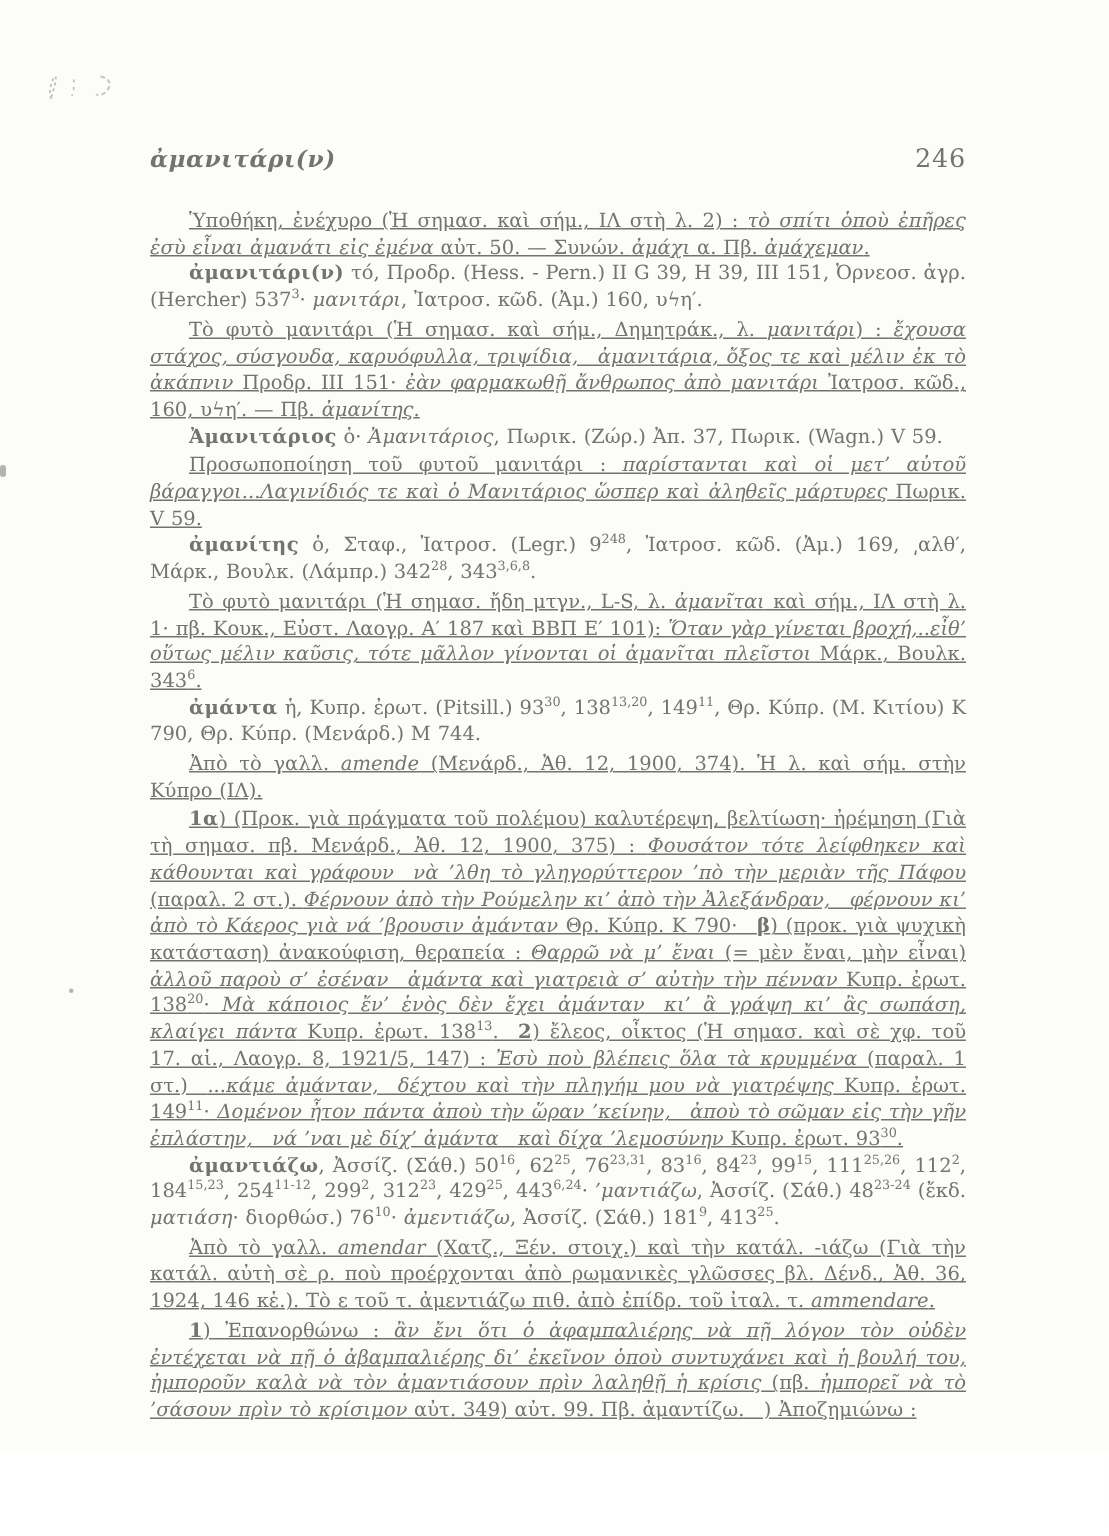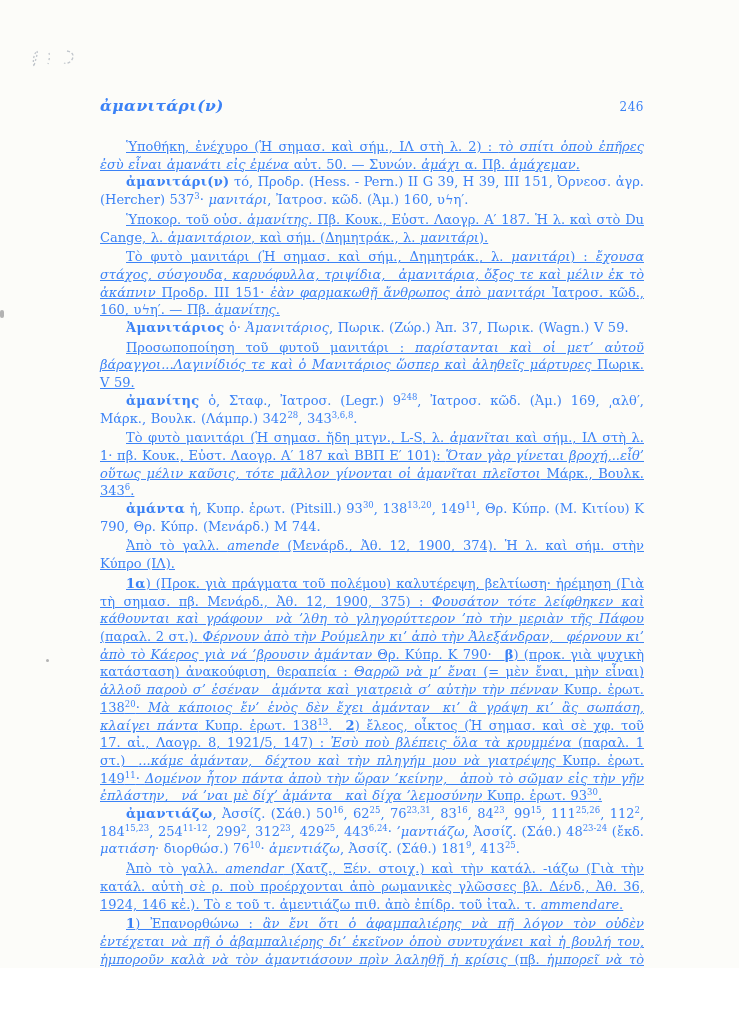--- a/index.html
+++ b/index.html
@@ -1,20 +1,20 @@
 <!DOCTYPE html>
 <html lang="el"><head>
 <meta charset="utf-8">
 <style>
   html,body{margin:0;padding:0;}
   .page{
     position:relative;
     width:739px;height:968px;
     background:#fcfcf9;
-    color:#3b82f6;
+    color:#737373;
     font-family:"DejaVu Serif", serif;
     box-sizing:border-box;
     overflow:hidden;
   }
   .content{
     position:absolute;
     left:100px; right:95px; top:96px;
   }
   .running-header{
     display:flex;
@@ -22,21 +22,21 @@
     align-items:baseline;
     margin-bottom:23px;
   }
   .headword-header{
     font-style:italic;
     font-weight:bold;
     font-size:15.5px;
     letter-spacing:.4px;
   }
   .page-num{
-    font-size:12px;
+    font-size:17px;
     letter-spacing:.5px;
   }
   .para{
     margin:0;
     text-indent:26px;
     text-align:justify;
     font-size:13px;
     line-height:17.7px;
     word-spacing:.4px;
   }
@@ -80,21 +80,20 @@
   <div class="content">
 
     <div class="running-header">
       <span class="headword-header">ἀμανιτάρι(ν)</span>
       <span class="page-num">246</span>
     </div>
 
     <div>
         <p class="para plain">Ὑποθήκη, ἐνέχυρο (Ἡ σημασ. καὶ σήμ., ΙΛ στὴ λ. 2) : <i>τὸ σπίτι ὁποὺ ἐπῆρες ἐσὺ εἶναι ἀμανάτι εἰς ἐμένα</i> αὐτ. 50. — Συνών. <i>ἀμάχι</i> α. Πβ. <i>ἀμάχεμαν</i>.</p>
         <p class="para entry"><b>ἀμανιτάρι(ν)</b> τό, Προδρ. (Hess. - Pern.) II G 39, H 39, III 151, Ὀρνεοσ. ἀγρ. (Hercher) 537<sup>3</sup>· <i>μανιτάρι</i>, Ἰατροσ. κῶδ. (Ἀμ.) 160, υϟη′.</p>
-        <p class="para plain">Ὑποκορ. τοῦ οὐσ. <i>ἀμανίτης</i>. Πβ. Κουκ., Εὐστ. Λαογρ. Α′ 187. Ἡ λ. καὶ στὸ Du Cange, λ. <i>ἀμανιτάριον</i>, καὶ σήμ. (Δημητράκ., λ. <i>μανιτάρι</i>).</p>
         <p class="para plain">Τὸ φυτὸ μανιτάρι (Ἡ σημασ. καὶ σήμ., Δημητράκ., λ. <i>μανιτάρι</i>) : <i>ἔχουσα στάχος, σύσγουδα, καρυόφυλλα, τριψίδια, ἀμανιτάρια, ὄξος τε καὶ μέλιν ἐκ τὸ ἀκάπνιν</i> Προδρ. III 151· <i>ἐὰν φαρμακωθῇ ἄνθρωπος ἀπὸ μανιτάρι</i> Ἰατροσ. κῶδ., 160, υϟη′. — Πβ. <i>ἀμανίτης</i>.</p>
         <p class="para entry"><b>Ἀμανιτάριος</b> ὁ· <i>Ἀμανιτάριος</i>, Πωρικ. (Ζώρ.) Ἀπ. 37, Πωρικ. (Wagn.) V 59.</p>
         <p class="para plain">Προσωποποίηση τοῦ φυτοῦ μανιτάρι : <i>παρίστανται καὶ οἱ μετ’ αὐτοῦ βάραγγοι...Λαγινίδιός τε καὶ ὁ Μανιτάριος ὥσπερ καὶ ἀληθεῖς μάρτυρες</i> Πωρικ. V 59.</p>
         <p class="para entry"><b>ἀμανίτης</b> ὁ, Σταφ., Ἰατροσ. (Legr.) 9<sup>248</sup>, Ἰατροσ. κῶδ. (Ἀμ.) 169, ͵αλθ′, Μάρκ., Βουλκ. (Λάμπρ.) 342<sup>28</sup>, 343<sup>3,6,8</sup>.</p>
         <p class="para plain">Τὸ φυτὸ μανιτάρι (Ἡ σημασ. ἤδη μτγν., L-S, λ. <i>ἀμανῖται</i> καὶ σήμ., ΙΛ στὴ λ. 1· πβ. Κουκ., Εὐστ. Λαογρ. Α′ 187 καὶ ΒΒΠ Ε′ 101): <i>Ὅταν γὰρ γίνεται βροχή,..εἶθ’ οὕτως μέλιν καῦσις, τότε μᾶλλον γίνονται οἱ ἀμανῖται πλεῖστοι</i> Μάρκ., Βουλκ. 343<sup>6</sup>.</p>
         <p class="para entry"><b>ἀμάντα</b> ἡ, Κυπρ. ἐρωτ. (Pitsill.) 93<sup>30</sup>, 138<sup>13,20</sup>, 149<sup>11</sup>, Θρ. Κύπρ. (Μ. Κιτίου) Κ 790, Θρ. Κύπρ. (Μενάρδ.) Μ 744.</p>
         <p class="para plain">Ἀπὸ τὸ γαλλ. <i>amende</i> (Μενάρδ., Ἀθ. 12, 1900, 374). Ἡ λ. καὶ σήμ. στὴν Κύπρο (ΙΛ).</p>
         <p class="para plain"><b>1α</b>) (Προκ. γιὰ πράγματα τοῦ πολέμου) καλυτέρεψη, βελτίωση· ἠρέμηση (Γιὰ τὴ σημασ. πβ. Μενάρδ., Ἀθ. 12, 1900, 375) : <i>Φουσάτον τότε λείφθηκεν καὶ κάθουνται καὶ γράφουν νὰ ’λθη τὸ γληγορύττερον ’πὸ τὴν μεριὰν τῆς Πάφου</i> (παραλ. 2 στ.). <i>Φέρνουν ἀπὸ τὴν Ρούμελην κι’ ἀπὸ τὴν Ἀλεξάνδραν, φέρνουν κι’ ἀπὸ τὸ Κάερος γιὰ νά ’βρουσιν ἀμάνταν</i> Θρ. Κύπρ. Κ 790· <b>β</b>) (προκ. γιὰ ψυχικὴ κατάσταση) ἀνακούφιση, θεραπεία : <i>Θαρρῶ νὰ μ’ ἔναι</i> (= μὲν ἔναι, μὴν εἶναι) <i>ἀλλοῦ παροὺ σ’ ἐσέναν ἀμάντα καὶ γιατρειὰ σ’ αὐτὴν τὴν πένναν</i> Κυπρ. ἐρωτ. 138<sup>20</sup>· <i>Μὰ κάποιος ἔν’ ἑνὸς δὲν ἔχει ἀμάνταν κι’ ἂ γράψη κι’ ἂς σωπάση, κλαίγει πάντα</i> Κυπρ. ἐρωτ. 138<sup>13</sup>. <b>2</b>) ἔλεος, οἶκτος (Ἡ σημασ. καὶ σὲ χφ. τοῦ 17. αἰ., Λαογρ. 8, 1921/5, 147) : <i>Ἐσὺ ποὺ βλέπεις ὅλα τὰ κρυμμένα</i> (παραλ. 1 στ.) <i>...κάμε ἀμάνταν, δέχτου καὶ τὴν πληγήμ μου νὰ γιατρέψης</i> Κυπρ. ἐρωτ. 149<sup>11</sup>· <i>Δομένον ἦτον πάντα ἀποὺ τὴν ὥραν ’κείνην, ἀποὺ τὸ σῶμαν εἰς τὴν γῆν ἐπλάστην, νά ’ναι μὲ δίχ’ ἀμάντα καὶ δίχα ’λεμοσύνην</i> Κυπρ. ἐρωτ. 93<sup>30</sup>.</p>
         <p class="para entry"><b>ἀμαντιάζω</b>, Ἀσσίζ. (Σάθ.) 50<sup>16</sup>, 62<sup>25</sup>, 76<sup>23,31</sup>, 83<sup>16</sup>, 84<sup>23</sup>, 99<sup>15</sup>, 111<sup>25,26</sup>, 112<sup>2</sup>, 184<sup>15,23</sup>, 254<sup>11-12</sup>, 299<sup>2</sup>, 312<sup>23</sup>, 429<sup>25</sup>, 443<sup>6,24</sup>· <i>’μαντιάζω</i>, Ἀσσίζ. (Σάθ.) 48<sup>23-24</sup> (ἔκδ. <i>ματιάση</i>· διορθώσ.) 76<sup>10</sup>· <i>ἀμεντιάζω</i>, Ἀσσίζ. (Σάθ.) 181<sup>9</sup>, 413<sup>25</sup>.</p>
         <p class="para plain">Ἀπὸ τὸ γαλλ. <i>amendar</i> (Χατζ., Ξέν. στοιχ.) καὶ τὴν κατάλ. -ιάζω (Γιὰ τὴν κατάλ. αὐτὴ σὲ ρ. ποὺ προέρχονται ἀπὸ ρωμανικὲς γλῶσσες βλ. Δένδ., Ἀθ. 36, 1924, 146 κἑ.). Τὸ ε τοῦ τ. ἀμεντιάζω πιθ. ἀπὸ ἐπίδρ. τοῦ ἰταλ. τ. <i>ammendare</i>.</p>

